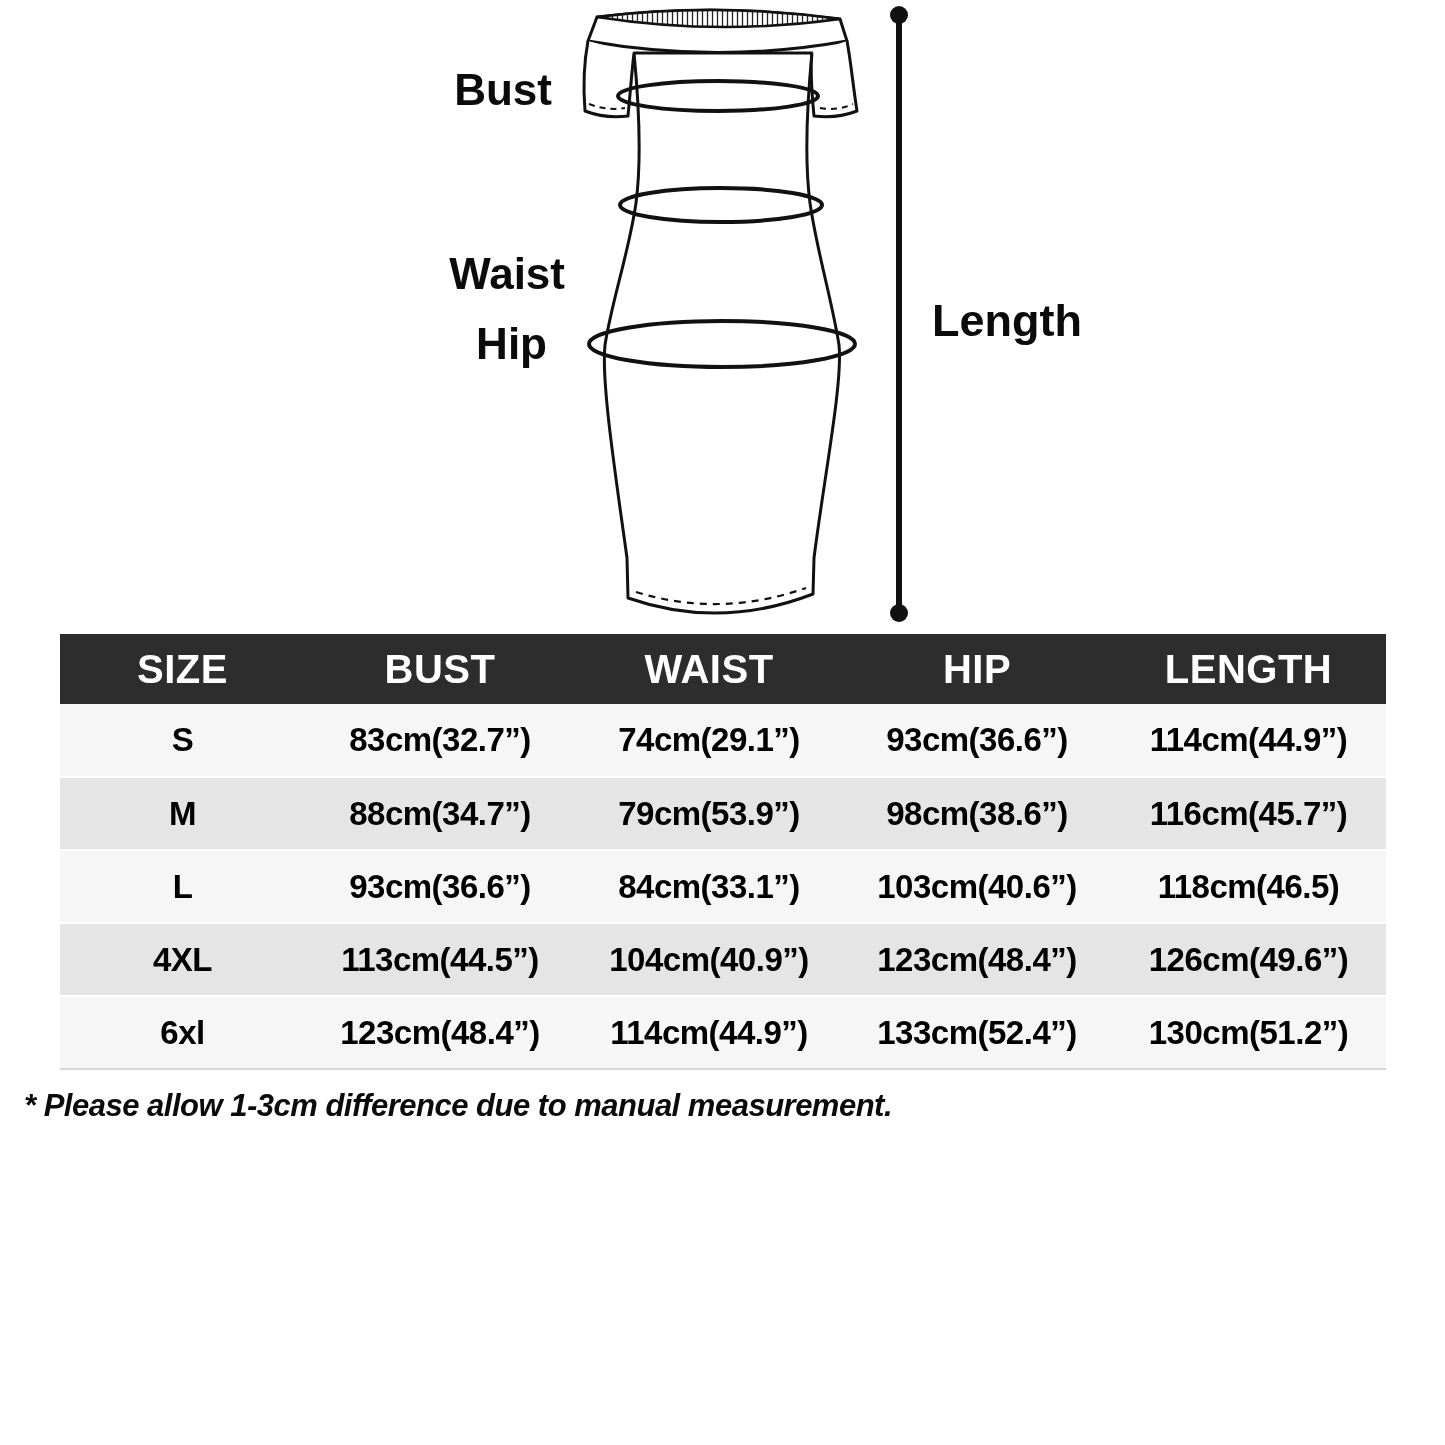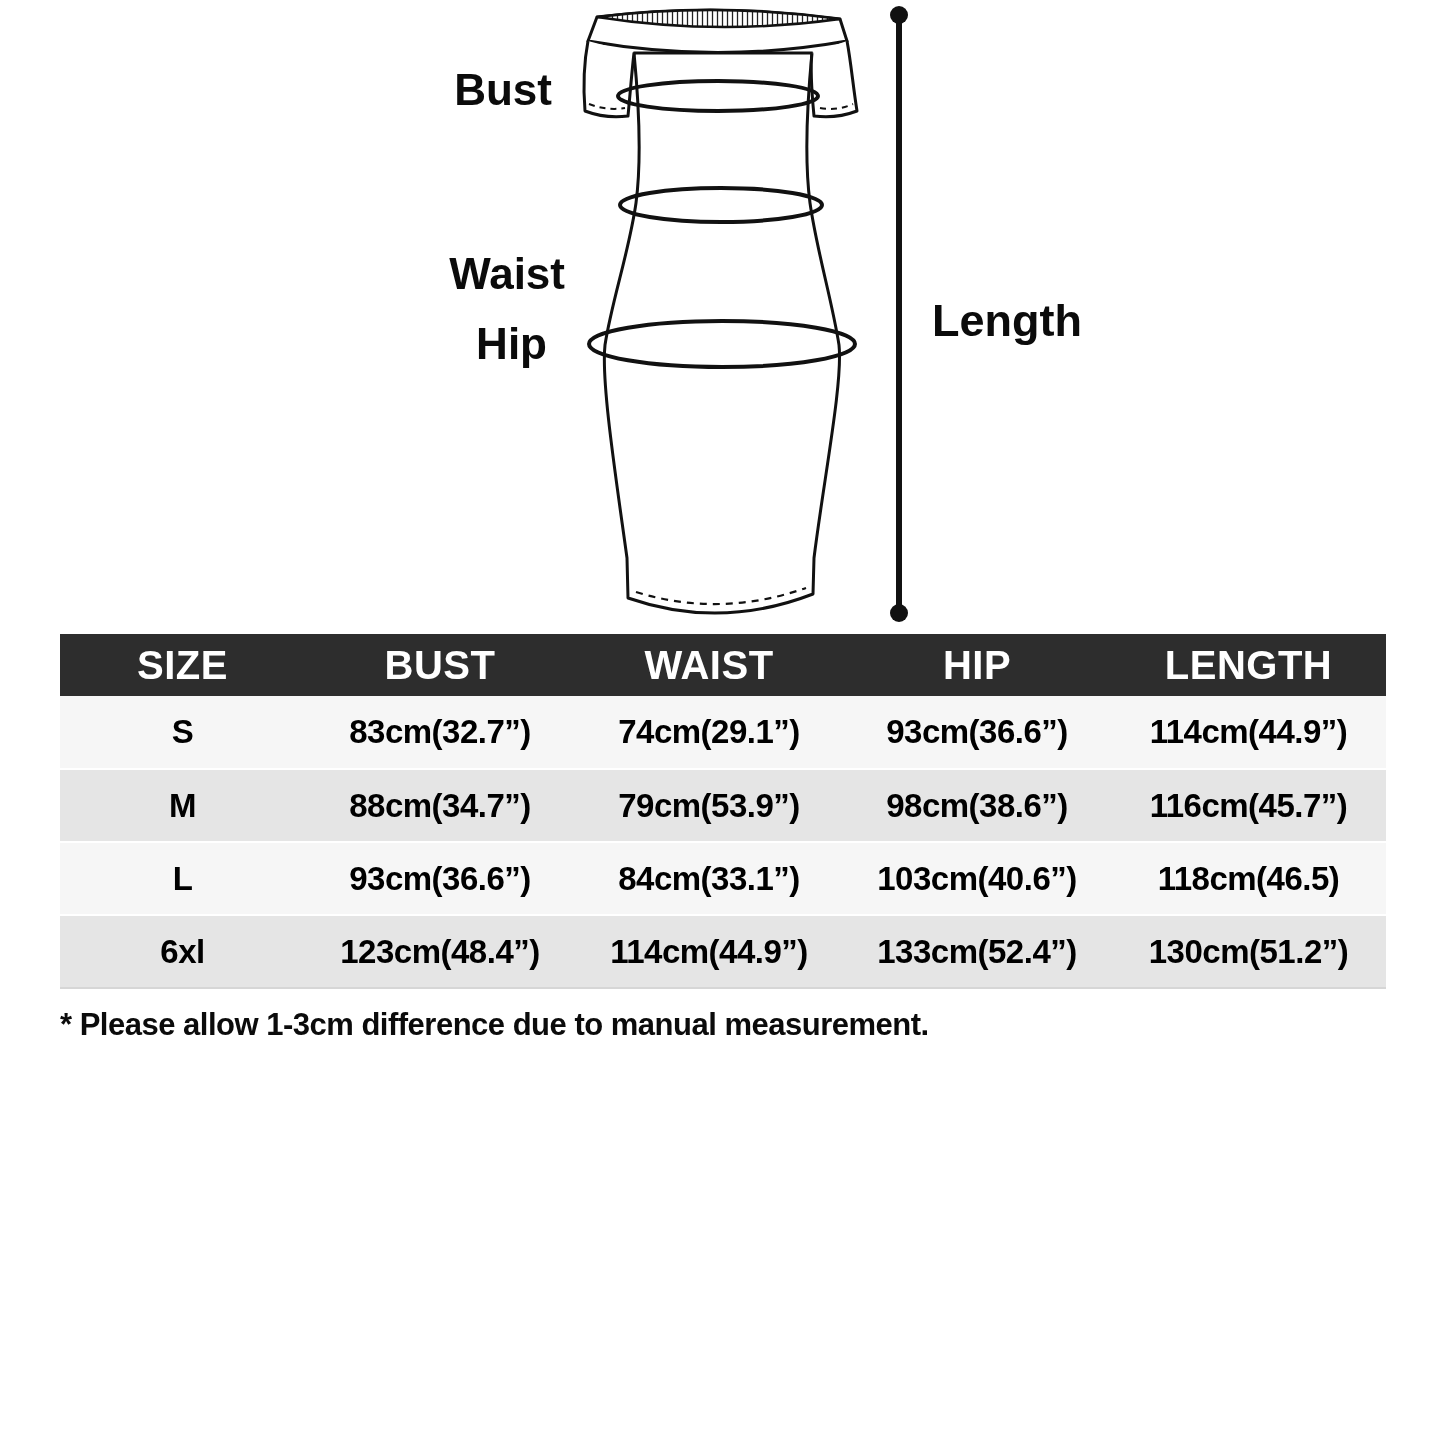--- a/index.html
+++ b/index.html
@@ -24,21 +24,21 @@
   table.size-table {
     border-collapse:collapse;
     table-layout:fixed;
     width:1326px;
     margin:0 0 0 60px;
     border-bottom:2px solid #d6d6d6;
   }
   table.size-table thead th {
     background:#2d2d2d;
     color:#ffffff;
-    height:62px;
+    height:70px;
     font-size:40px;
     font-weight:700;
     letter-spacing:0.5px;
     text-align:center;
     vertical-align:middle;
   }
   table.size-table tbody td {
     height:73px;
     font-size:33px;
     font-weight:700;
@@ -46,25 +46,26 @@
     text-align:center;
     vertical-align:middle;
     white-space:nowrap;
   }
   table.size-table tbody tr:nth-child(odd)  { background:#f6f6f6; }
   table.size-table tbody tr:nth-child(even) { background:#e5e5e5; }
   table.size-table tbody tr + tr { border-top:2px solid #ffffff; }
 
   
   .footnote {
-    margin:18px 0 0 60px;
+    margin:18px 0 0 24px;
     font-size:31px;
     font-weight:700;
     letter-spacing:-0.5px;
     color:#0b0b0b;
+    font-style:italic;
   }
 </style>
 </head>
 <body>
 
 <div class="canvas">
 
   <svg class="diagram-svg" viewBox="0 0 1445 634">
     <defs>
       <pattern id="ribs" width="5" height="40" patternUnits="userSpaceOnUse">
@@ -143,20 +144,27 @@
           <td>116cm(45.7”)</td>
         </tr>
         <tr>
           <td>L</td>
           <td>93cm(36.6”)</td>
           <td>84cm(33.1”)</td>
           <td>103cm(40.6”)</td>
           <td>118cm(46.5)</td>
         </tr>
         <tr>
+          <td>4XL</td>
+          <td>113cm(44.5”)</td>
+          <td>104cm(40.9”)</td>
+          <td>123cm(48.4”)</td>
+          <td>126cm(49.6”)</td>
+        </tr>
+        <tr>
           <td>6xl</td>
           <td>123cm(48.4”)</td>
           <td>114cm(44.9”)</td>
           <td>133cm(52.4”)</td>
           <td>130cm(51.2”)</td>
         </tr>
       </tbody>
   </table>
 
   <p class="footnote">* Please allow 1-3cm difference due to manual measurement.</p>

